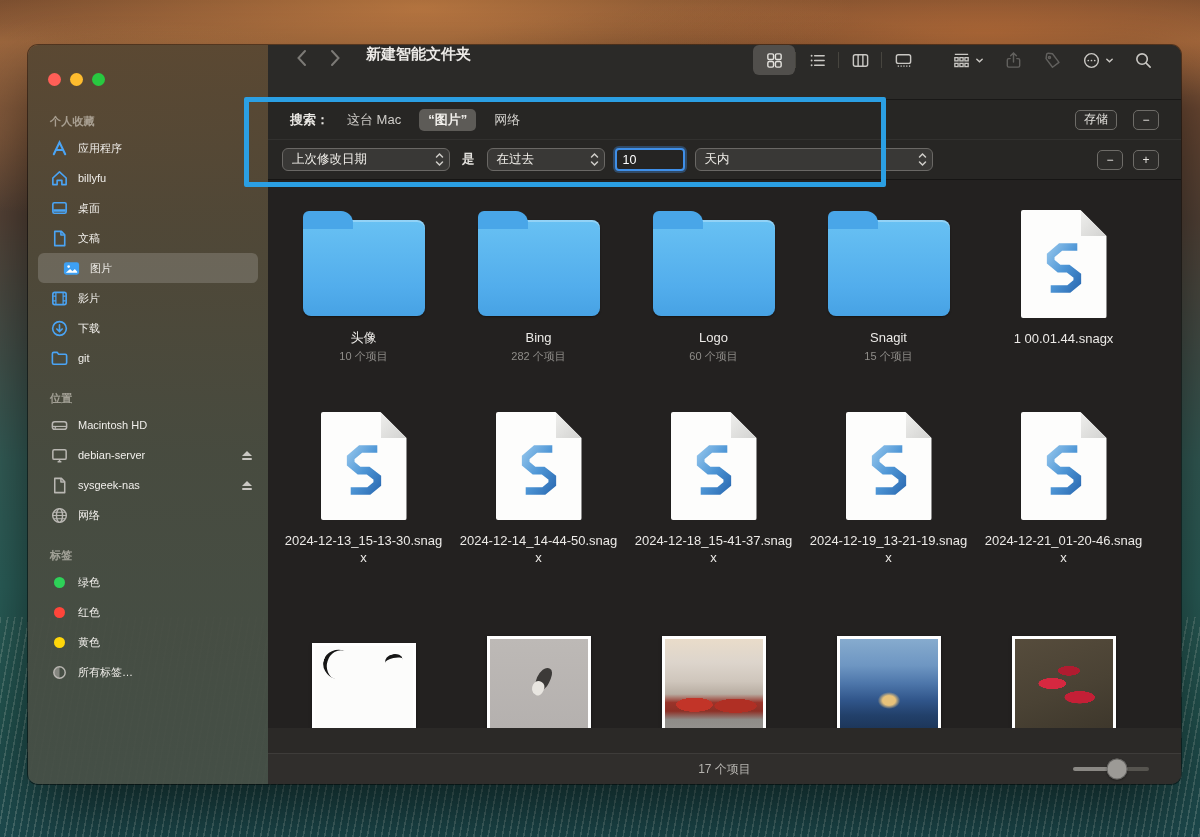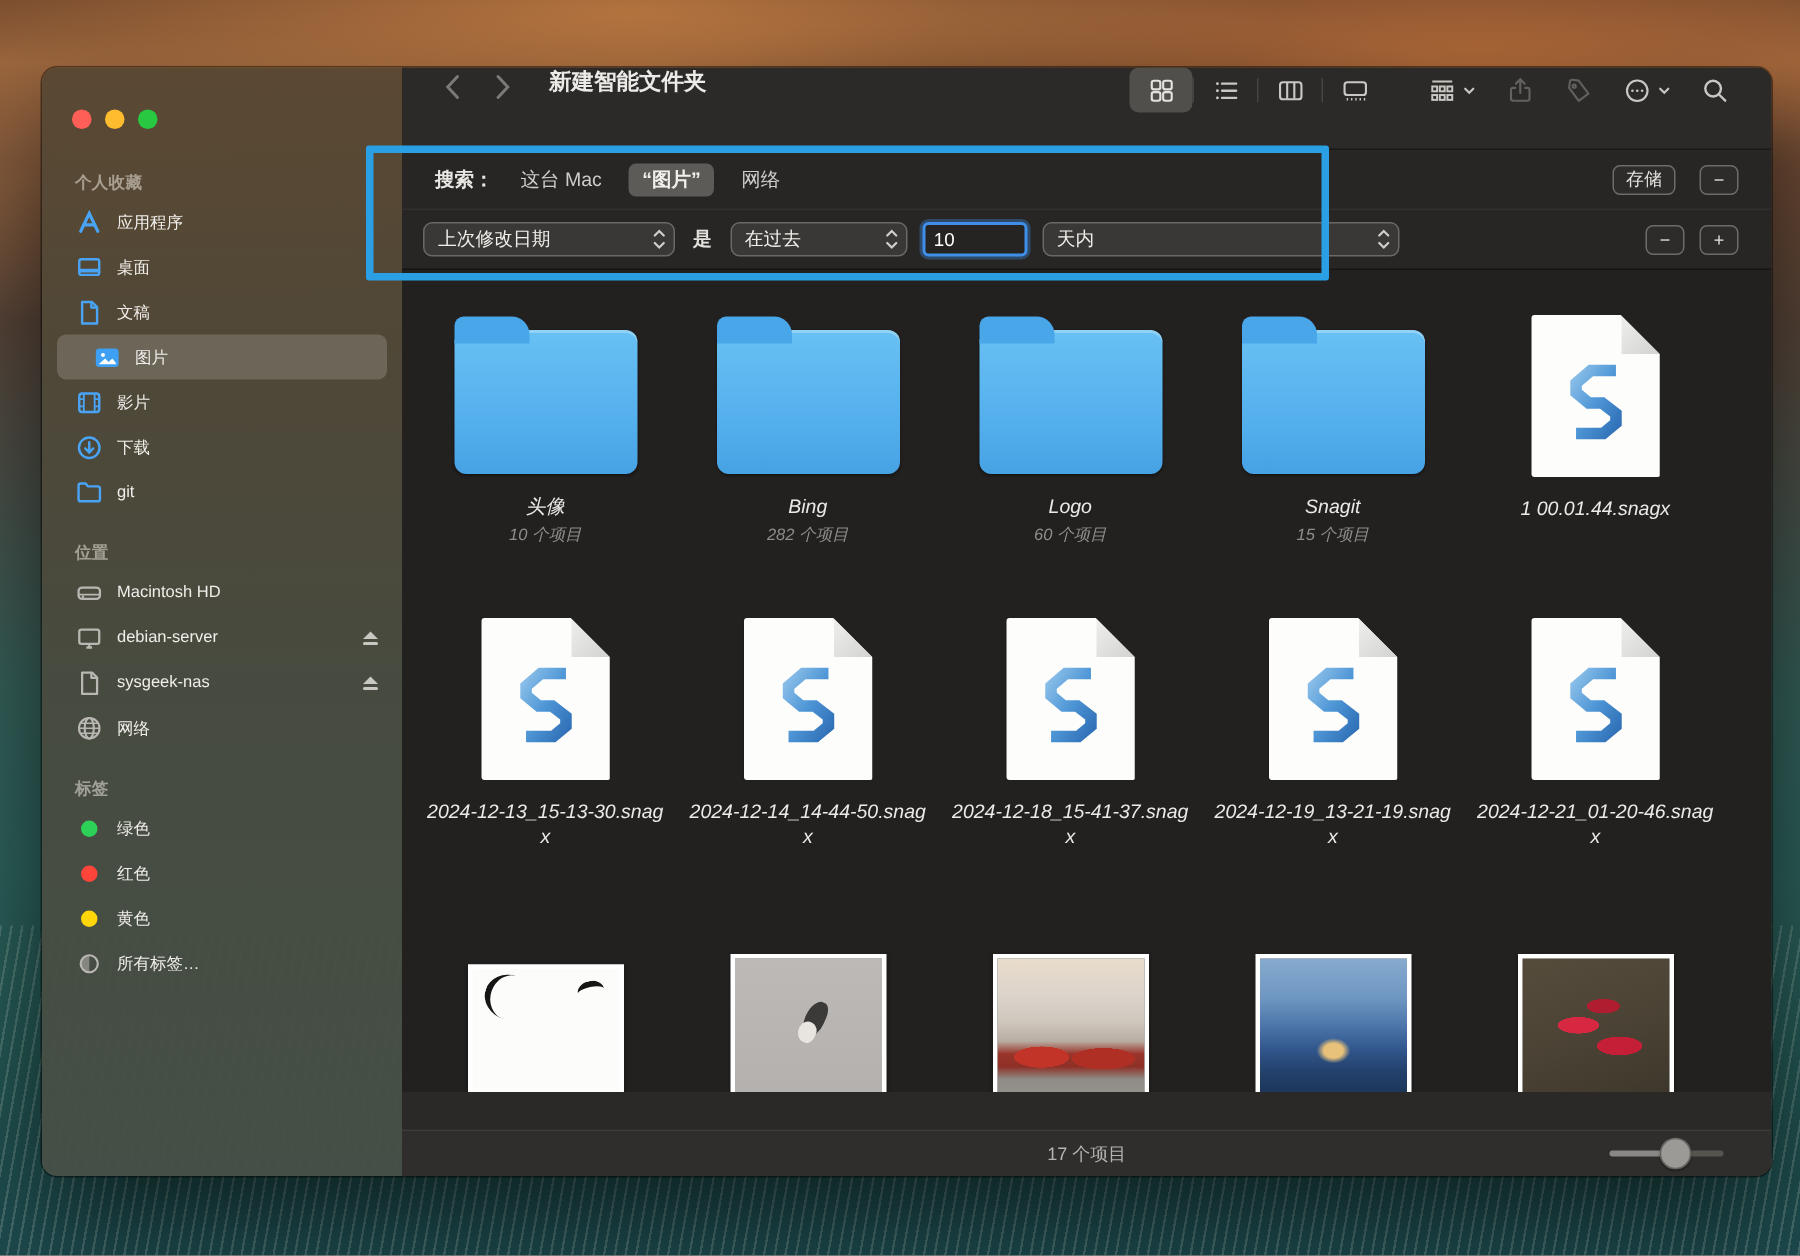--- a/index.html
+++ b/index.html
@@ -111,21 +111,21 @@
   }
   .frspacer{ flex:1; }
 
   
   .annotation{
     position:absolute; left:244px; top:97px; width:642px; height:90px;
     border:5px solid #2b9fe3; border-radius:2px; z-index:40; pointer-events:none;
   }
 
   
-  .content{ height:548px; flex:none; overflow:hidden; background:#232120; padding-left:8px;font-style:italic; }
+  .content{ height:548px; flex:none; overflow:hidden; background:#232120; padding-left:8px; }
   .grow{ display:flex; }
   .grow1{ margin-top:24px; } .grow2{ margin-top:42px; } .grow3{ margin-top:70px; }
   .cell{ width:175px; flex:none; display:flex; flex-direction:column; align-items:center; }
   .fname{ font-size:13px; color:#eceae7; text-align:center; max-width:162px; line-height:17px; word-break:break-all; }
   .fcount{ font-size:11px; color:#8f8d89; margin-top:3px; }
 
   .folder{
     width:122px; height:96px; border-radius:8px; position:relative; margin:16px auto 13px;
     background:linear-gradient(180deg,#68c1f3 0%,#52adec 70%,#47a2e4 100%);
     box-shadow:inset 0 2px 0 rgba(255,255,255,.28), 0 1px 2px rgba(0,0,0,.4);
@@ -196,20 +196,28 @@
       <div class="ssec-title">个人收藏</div>
 
       <div class="sitem">
         <span class="sicon blue">
           <svg viewBox="0 0 20 20" fill="none" stroke="currentColor" stroke-width="2.2" stroke-linecap="round">
               <path d="M4 16 L10 3.5 L16 16"></path>
               <path d="M6.2 11.5 H13.8"></path>
             </svg>
         </span>
         <span class="slabel">应用程序</span>
+      </div>
+      <div class="sitem">
+        <span class="sicon blue">
+          <svg viewBox="0 0 20 20" fill="none" stroke="currentColor" stroke-width="1.7" stroke-linejoin="round">
+              <path d="M3 9.5 L10 3 L17 9.5 V16.5 H12.5 V12 H7.5 V16.5 H3 Z"></path>
+            </svg>
+        </span>
+        <span class="slabel">billyfu</span>
       </div>
       <div class="sitem">
         <span class="sicon blue">
           <svg viewBox="0 0 20 20" fill="none" stroke="currentColor" stroke-width="1.7">
               <rect x="3" y="4" width="14" height="11" rx="1.5"></rect>
               <path d="M3.5 12 H16.5" stroke-width="2.6"></path>
             </svg>
         </span>
         <span class="slabel">桌面</span>
       </div>

